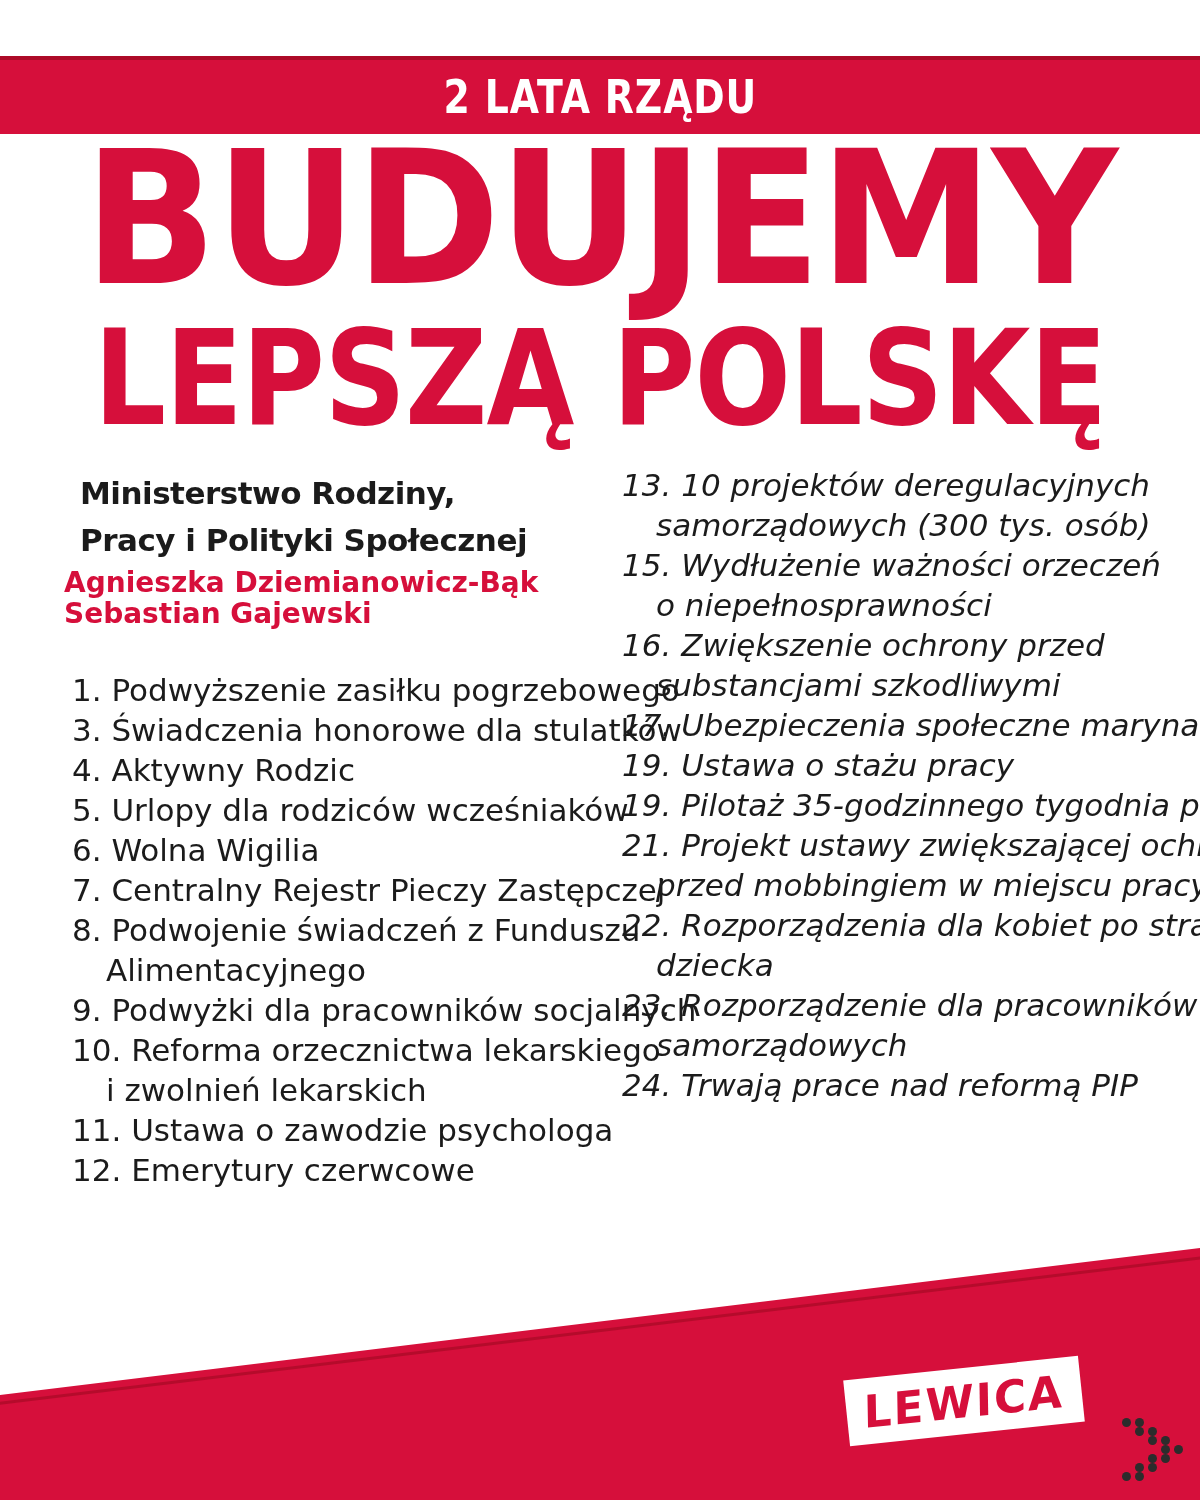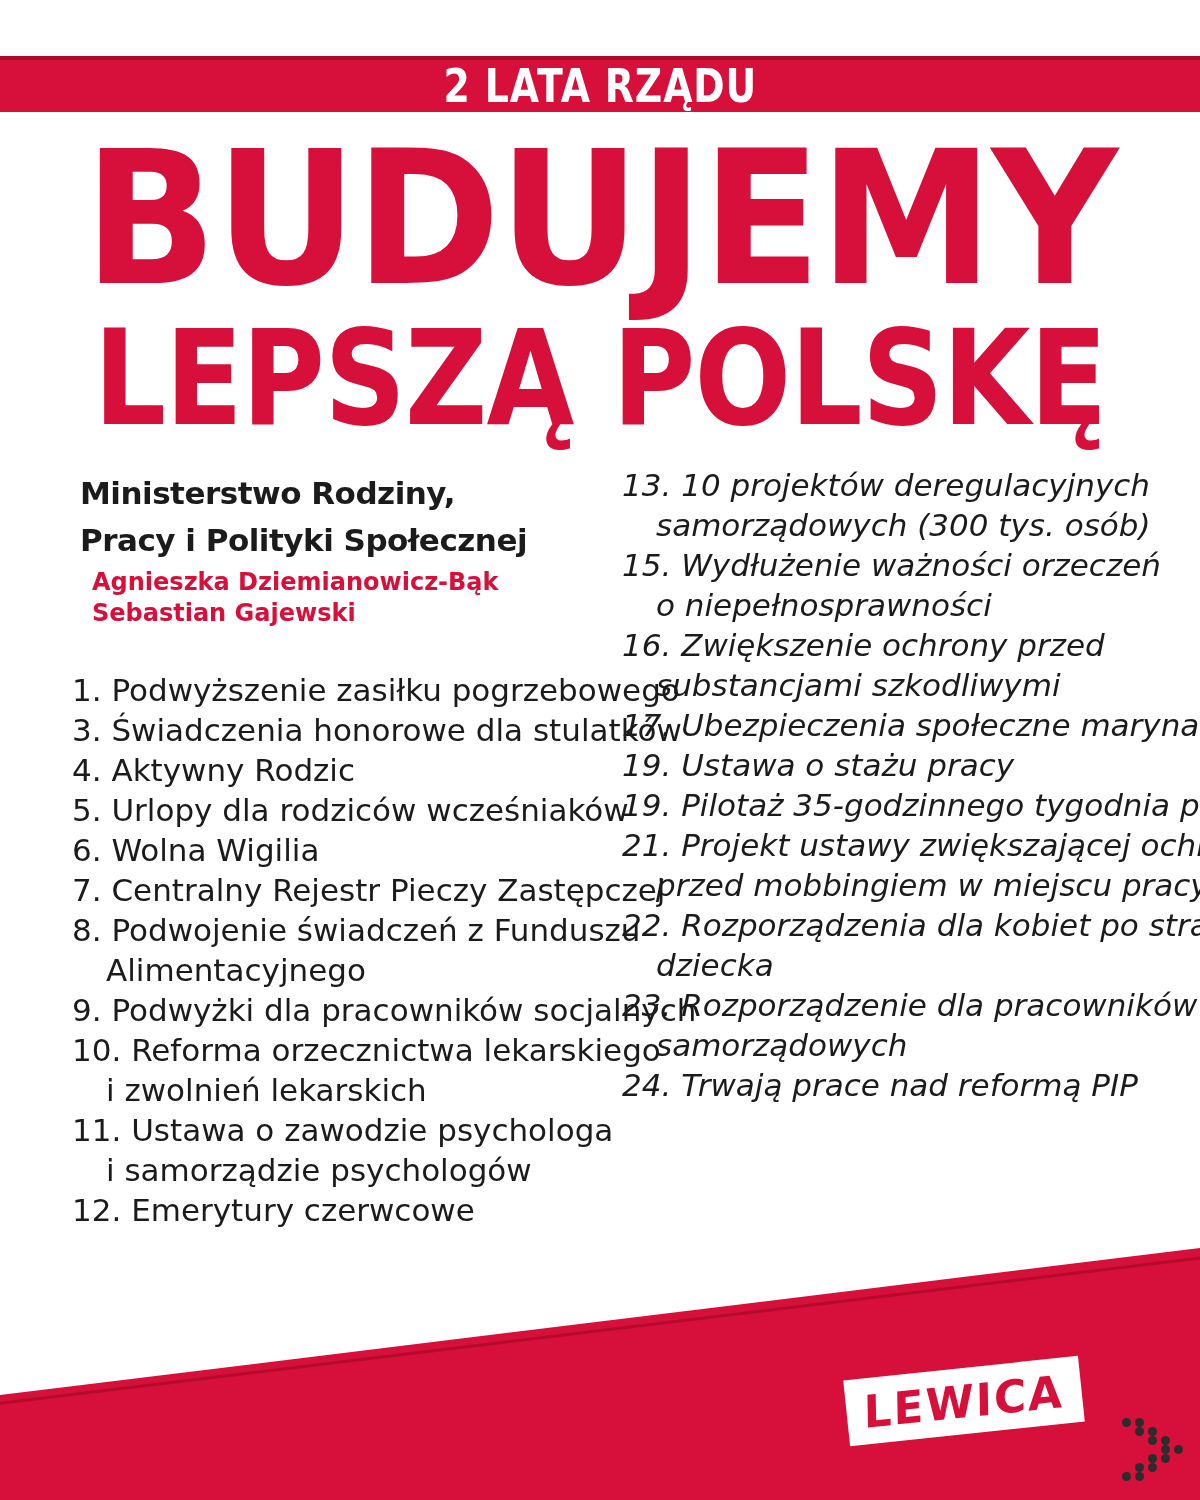--- a/index.html
+++ b/index.html
@@ -3,43 +3,43 @@
 <meta charset="utf-8">
 <style>
   html,body{margin:0;padding:0;background:#e9e9e9;}
   .page{
     position:relative;width:1200px;height:1500px;background:#ffffff;
     overflow:hidden;font-family:"DejaVu Sans","Liberation Sans",sans-serif;
     margin:0 auto;
   }
   
   .top-band{
-    position:absolute;left:0;top:56px;width:1200px;height:56px;
+    position:absolute;left:0;top:56px;width:1200px;height:78px;
     background:var(--red);border-top:4px solid var(--dark-red);
     display:flex;align-items:center;justify-content:center;box-sizing:border-box;
   }
   .band-text{
     color:#fff;font-weight:bold;font-size:42px;letter-spacing:1px;
     transform:scale(0.9,1.08);white-space:nowrap;
   }
   
   .title-line{
     position:absolute;left:0;width:1200px;text-align:center;color:var(--red);
     font-weight:bold;line-height:1;white-space:nowrap;transform-origin:center top;
   }
   .title-line1{top:126px;font-size:186px;letter-spacing:-2px;transform:scaleX(0.94);}
   .title-line2{top:312px;font-size:132px;letter-spacing:-1px;transform:scaleX(0.86);}
   
   .ministry{
     position:absolute;left:80px;top:470px;color:var(--ink);
     font-size:31px;font-weight:bold;line-height:47px;letter-spacing:-0.5px;white-space:nowrap;
   }
   .authors{
-    position:absolute;left:92px;top:567px;color:var(--red);
-    font-size:24px;font-weight:bold;line-height:31px;white-space:nowrap;
+    position:absolute;left:64px;top:567px;color:var(--red);
+    font-size:28px;font-weight:bold;line-height:31px;white-space:nowrap;
   }
   
   .list{position:absolute;color:var(--ink);font-size:31px;line-height:40px;}
   .list-left{left:72px;top:670px;width:540px;}
   .list-right{left:622px;top:465px;width:578px;font-style:italic;}
   .line{white-space:nowrap;}
   .line.cont{padding-left:34px;}
   
   .bottom-red{
     position:absolute;left:0;top:1240px;width:1200px;height:260px;
@@ -112,21 +112,20 @@
       </div>
       <div class="item">
         <div class="line">9. Podwyżki dla pracowników socjalnych</div>
       </div>
       <div class="item">
         <div class="line">10. Reforma orzecznictwa lekarskiego</div>
         <div class="line cont">i zwolnień lekarskich</div>
       </div>
       <div class="item">
         <div class="line">11. Ustawa o zawodzie psychologa</div>
-        <div class="line cont">i samorządzie psychologów</div>
       </div>
       <div class="item">
         <div class="line">12. Emerytury czerwcowe</div>
       </div>
     </div>
   <div id="list-right" class="list list-right">
       <div class="item">
         <div class="line">13. 10 projektów deregulacyjnych</div>
       </div>
       <div class="item">

